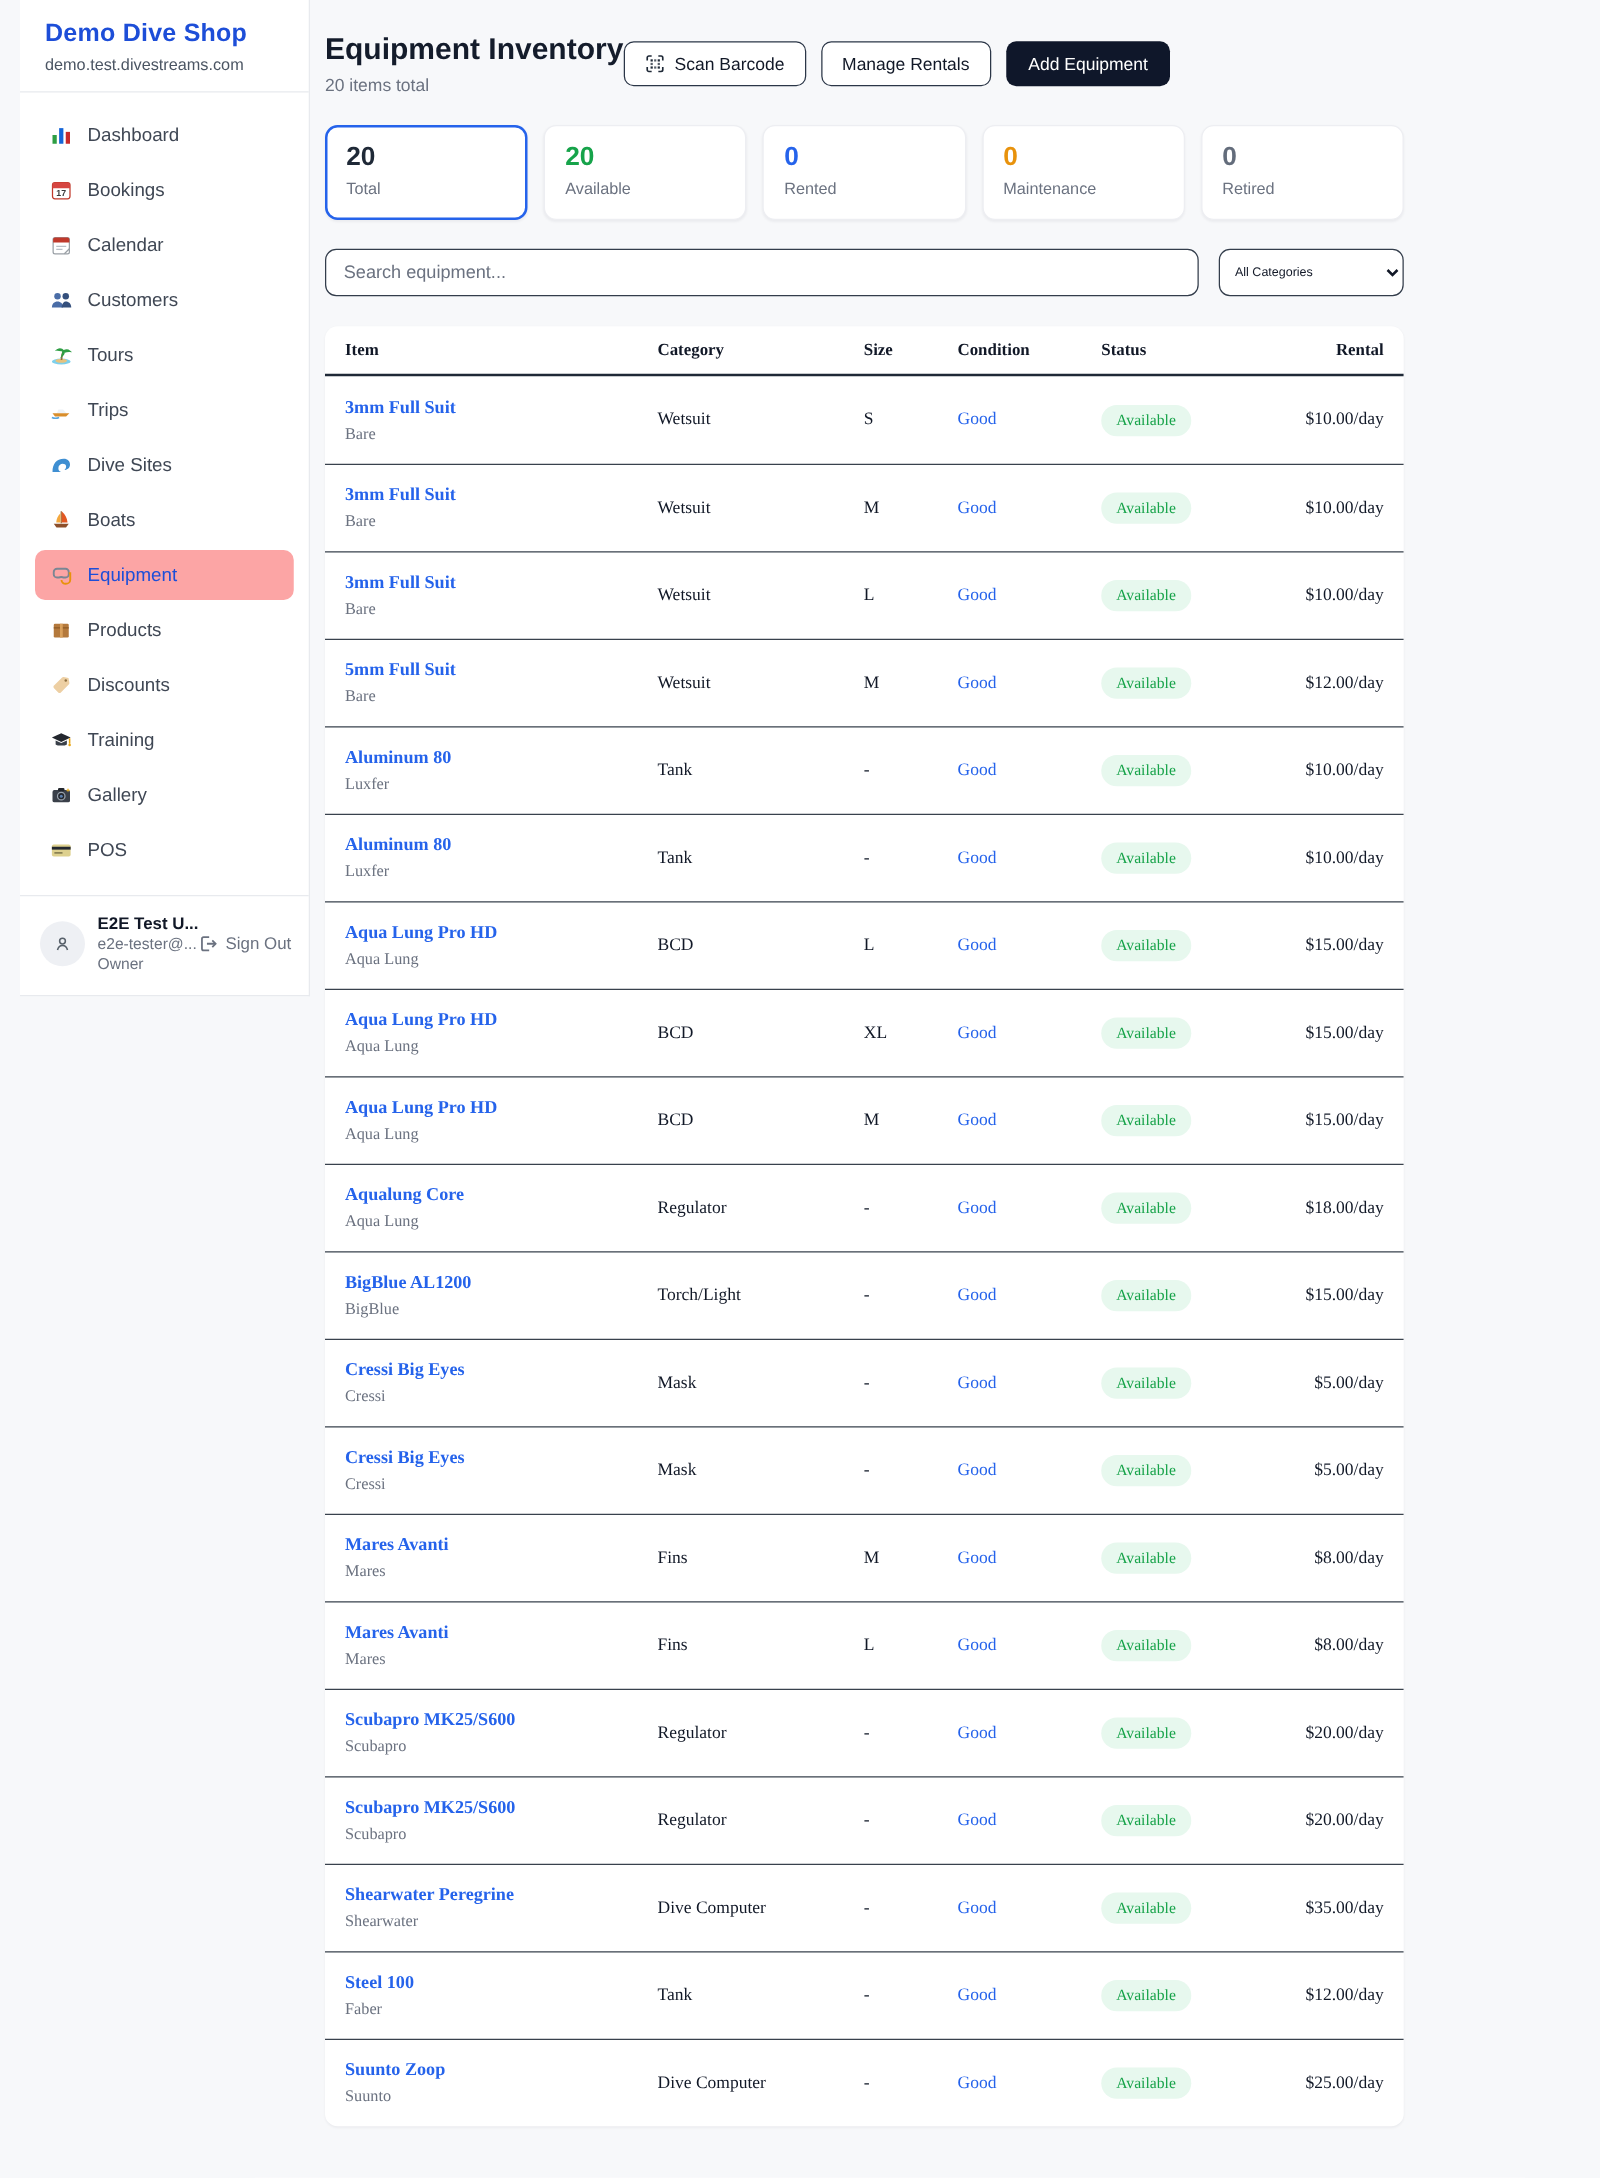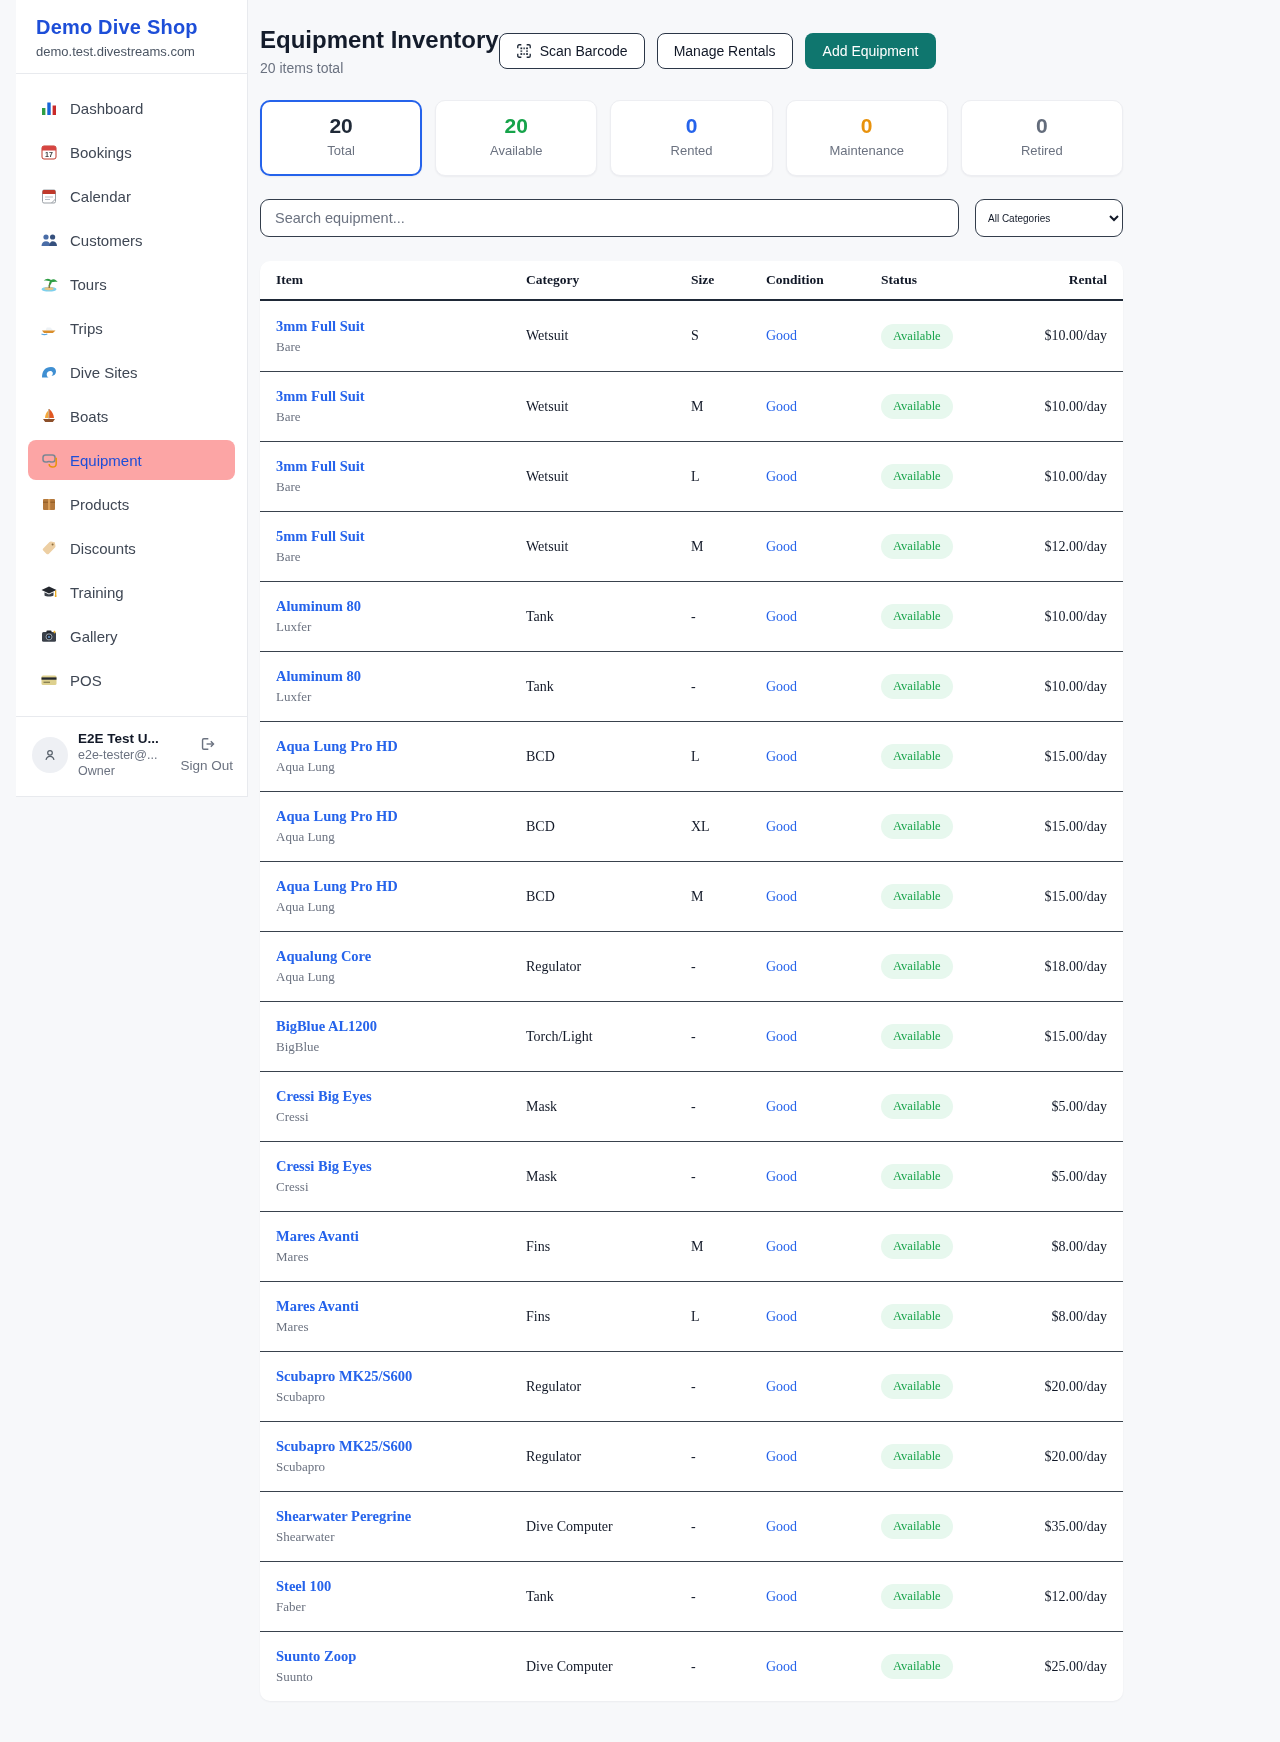--- a/index.html
+++ b/index.html
@@ -15,35 +15,35 @@
   .nav-item.active { background:#fca5a5; color:#1d4ed8; }
   .nav-icon { width:18px; height:18px; display:inline-flex; }
   .nav-icon svg { width:18px; height:18px; }
   .user-block { border-top:1px solid #e8eaee; margin-top:8px; padding:14px 14px 8px 16px; display:flex; align-items:center; gap:10px; }
   .avatar { width:36px; height:36px; border-radius:50%; background:#eef0f4; display:flex; align-items:center; justify-content:center; flex:0 0 36px; }
   .avatar svg { width:20px; height:20px; }
   .user-meta { flex:1; min-width:0; }
   .user-name { font-size:13.5px; font-weight:700; color:#111827; white-space:nowrap; }
   .user-email { font-size:12.5px; color:#6b7280; margin-top:2px; white-space:nowrap; }
   .user-role { font-size:12.5px; color:#6b7280; margin-top:2px; }
-  .signout { display:flex; align-items:center; gap:6px; color:#6b7280; font-size:13.5px; cursor:pointer; white-space:nowrap;flex-direction:column; }
+  .signout { display:flex; align-items:center; gap:6px; color:#6b7280; font-size:13.5px; cursor:pointer; white-space:nowrap; }
   .signout svg { width:16px; height:16px; }
 
   
   .main { position:absolute; left:260px; top:0; width:863px; }
   .page-header { display:flex; justify-content:flex-start; align-items:center; margin-top:26px; }
   .page-title { font-size:24px; font-weight:700; color:#141c2b; }
   .page-subtitle { font-size:14px; color:#6b7280; margin-top:6px; }
   .header-actions { display:flex; gap:12px; align-items:center; }
   .btn { height:36px; display:inline-flex; align-items:center; gap:8px; padding:0 16px; border-radius:8px; font-size:14px; background:#fff; border:1.5px solid #2b3647; color:#111827; cursor:pointer; font-family:"Liberation Sans", sans-serif; }
   .btn svg { width:16px; height:16px; }
-  .btn-primary { background:#0f766e; border:none; color:#fff; font-weight:500; padding:0 18px; }
+  .btn-primary { background:#0f172a; border:none; color:#fff; font-weight:500; padding:0 18px; }
 
   
-  .stats { display:grid; grid-template-columns:repeat(5,1fr); gap:13px; margin-top:24px;text-align:center; }
+  .stats { display:grid; grid-template-columns:repeat(5,1fr); gap:13px; margin-top:24px; }
   .stat-card { background:#fff; border:1px solid #edeef2; border-radius:10px; padding:13px 16px; height:76px; box-shadow:0 1px 2px rgba(16,24,40,.05); cursor:pointer; }
   .stat-card.active { border:2px solid #2563eb; padding:12px 15px; }
   .stat-value { font-size:21px; font-weight:700; }
   .stat-label { font-size:13px; color:#6b7280; margin-top:5px; }
 
   
   .filters { display:flex; gap:16px; margin-top:23px; }
   .search-input { flex:1; height:38px; border:1.5px solid #333d4b; border-radius:9px; padding:4px 14px; font-size:14.5px; color:#111827; background:#fff; outline:none; font-family:"Liberation Sans", sans-serif; }
   .search-input::placeholder { color:#6b7280; }
   .category-select { width:148px; height:38px; border:1.5px solid #333d4b; border-radius:9px; background:#fff; font-size:10px; color:#111827; padding:0 8px; font-family:"Liberation Sans", sans-serif; }

